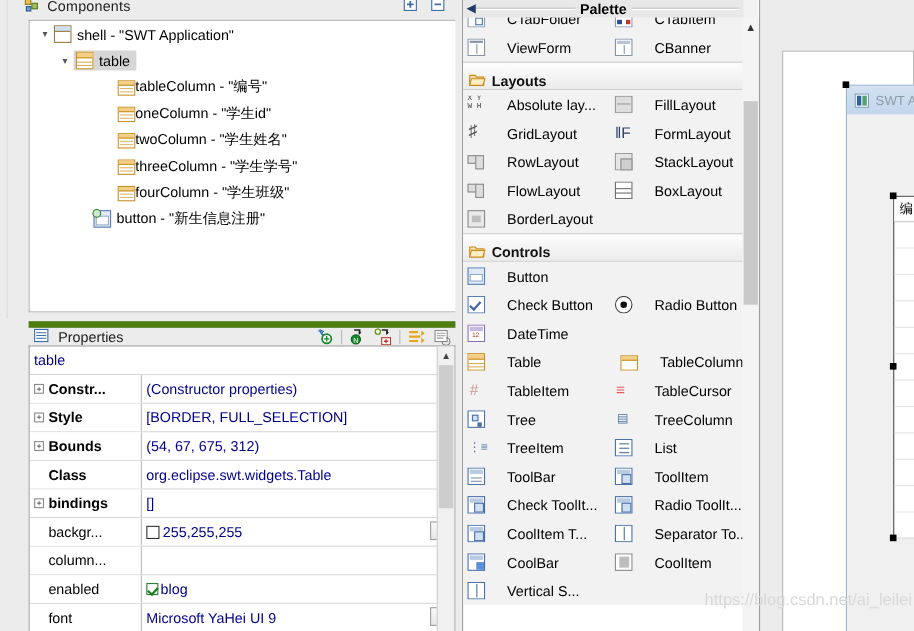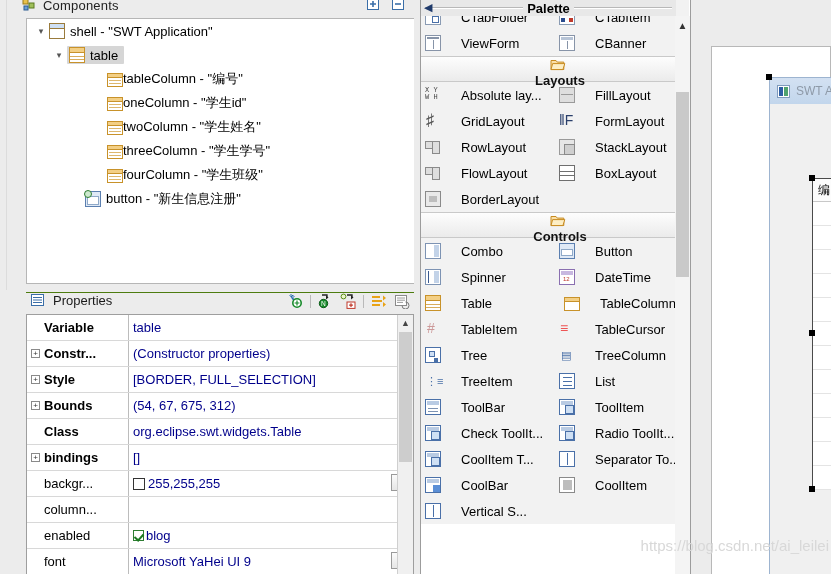--- a/index.html
+++ b/index.html
@@ -41,22 +41,22 @@
   .ic-tcol:after{content:"";position:absolute;left:0;top:0;right:0;height:3px;background:#f3cf85;border-bottom:1px solid #c8922a;}
   .ic-tcol:before{content:"";position:absolute;left:1px;top:6px;right:1px;height:1px;background:#ddb76e;box-shadow:0 3px 0 #ddb76e;}
   .ic-btn{border:1px solid #5b7fb0;background:#dfe9f6;box-sizing:border-box;}
   .ic-btn:after{content:"";position:absolute;left:1px;top:4px;right:1px;bottom:1px;background:#fff;border:1px solid #8fa9c8;box-sizing:border-box;}
   .ic-btn:before{content:"";position:absolute;left:-2px;top:-2px;width:6px;height:6px;border:1px solid #2e7d32;border-radius:50%;background:#cde9cf;z-index:2;}
 
   
   #properties{left:26px;top:292px;width:388px;height:286px;}
   #prop-header{
     position:absolute;left:0;top:0;width:100%;height:22px;
-    background:#ececec;display:flex;align-items:flex-start;box-sizing:border-box;
-    border-top:1px solid #4d7c0f;
+    background:#ececec;display:flex;align-items:center;box-sizing:border-box;
+    border-top:6px solid #4d7c0f;
   }
   #prop-header .ttl{font-size:13px;margin-left:6px;color:#1a1a1a;}
   #prop-tools{margin-left:auto;display:flex;align-items:center;gap:6px;padding-right:4px;}
   .tb-ic{width:17px;height:16px;position:relative;display:inline-block;}
   .tb-sep{width:1px;height:13px;background:#b9b9b9;}
   #prop-grid{
     position:absolute;left:0;top:22px;width:388px;height:264px;
     background:#fff;border:1px solid #9e9e9e;border-bottom:none;box-sizing:border-box;overflow:hidden;
   }
   .prow{display:flex;height:26px;border-bottom:1px solid #d8d8d8;box-sizing:border-box;}
@@ -100,23 +100,22 @@
   #pal-title{
     position:absolute;left:0;top:0;width:255px;height:16px;background:#e8e8e8;
     display:flex;align-items:center;justify-content:center;z-index:5;
   }
   #pal-title .arrow{position:absolute;left:3px;top:1px;color:#1f3a6b;font-size:11px;}
   #pal-title .ln{flex:1;height:0;border-top:1px solid #b8b8b8;border-bottom:1px solid #fff;margin:0 4px;}
   #pal-title .ttl{font-weight:bold;font-size:13px;color:#000;}
   .pal-cat{
     height:26px;background:linear-gradient(to bottom,#fdfdfd,#ebebeb);
     border-top:1px solid #c9c9c9;border-bottom:1px solid #c9c9c9;
-    display:flex;align-items:center;padding-left:5px;box-sizing:border-box;
+    display:flex;align-items:flex-end;padding-left:5px;box-sizing:border-box;
     width:268px;
-    flex-direction:column;
   }
   .pal-cat .ttl{font-weight:bold;font-size:13px;margin-left:5px;color:#111;}
   .pal-rows{background:#f2f2f2;width:268px;}
   .pal-row{display:flex;height:26px;align-items:center;}
   .pal-item{width:134px;flex:0 0 134px;display:flex;align-items:center;
     white-space:nowrap;overflow:hidden;padding-left:4px;box-sizing:border-box;}
   .pal-item .nm{font-size:13px;color:#000000;margin-left:20px;}
   .pico{width:16px;height:16px;flex:0 0 16px;position:relative;display:inline-block;}
   .p-folder{border:1px solid #8a9bb3;background:#fff;box-sizing:border-box;}
   .p-folder:after{content:"";position:absolute;right:1px;bottom:1px;width:7px;height:7px;background:#fff;border:1px solid #4a70a8;box-sizing:border-box;}
@@ -354,24 +353,20 @@
         <svg width="17" height="16">
             <rect x="2.5" y="2.5" width="11" height="10" fill="#fff" stroke="#8a8a8a"></rect>
             <path d="M4 5h8M4 7.2h8M4 9.4h6" stroke="#9a9a9a"></path>
             <path d="M9 12.5a3.5 3.5 0 103.5-3.5" stroke="#7a7a7a" fill="none"></path>
           </svg>
       </span>
     </span>
   </div>
   <div id="prop-grid">
       <div class="prow">
-        <div class="pname bold">
-          <span class="ind"></span>
-          <span>Variable</span>
-        </div>
         <div class="pval">
           <span>table</span>
         </div>
       </div>
       <div class="prow">
         <div class="pname bold">
           <span class="ex">+</span>
           <span>Constr...</span>
         </div>
         <div class="pval">
@@ -557,33 +552,35 @@
       <div class="pal-cat">
         <span class="pico"><svg width="16" height="14">
             <path d="M1 3.5h5l1.3 1.6h6.5v7.4H1z" fill="#fbe0a8" stroke="#c78a1f"></path>
             <path d="M2.6 6.6h12.2l-1.9 6H1z" fill="#fdeec4" stroke="#c78a1f"></path>
           </svg></span>
         <span class="ttl">Controls</span>
       </div>
       <div class="pal-rows">
         <div class="pal-row">
           <div class="pal-item">
-            <span class="pico p-combo"></span>
-            <span class="nm">Combo</span>
-          </div>
-          <div class="pal-item">
             <span class="pico p-button"></span>
             <span class="nm">Button</span>
           </div>
         </div>
         <div class="pal-row">
           <div class="pal-item">
-            <span class="pico p-spin"></span>
-            <span class="nm">Spinner</span>
-          </div>
+            <span class="pico p-check"></span>
+            <span class="nm">Check Button</span>
+          </div>
+          <div class="pal-item">
+            <span class="pico p-radio"></span>
+            <span class="nm">Radio Button</span>
+          </div>
+        </div>
+        <div class="pal-row">
           <div class="pal-item">
             <span class="pico p-date"></span>
             <span class="nm">DateTime</span>
           </div>
         </div>
         <div class="pal-row">
           <div class="pal-item">
             <span class="pico p-tab"></span>
             <span class="nm">Table</span>
           </div>

